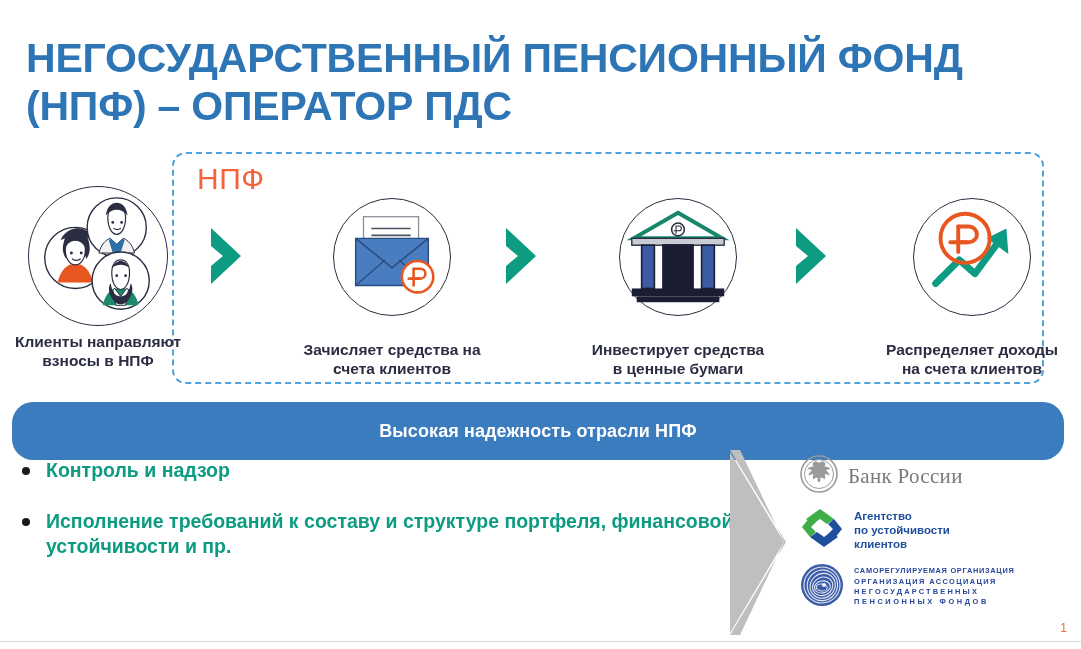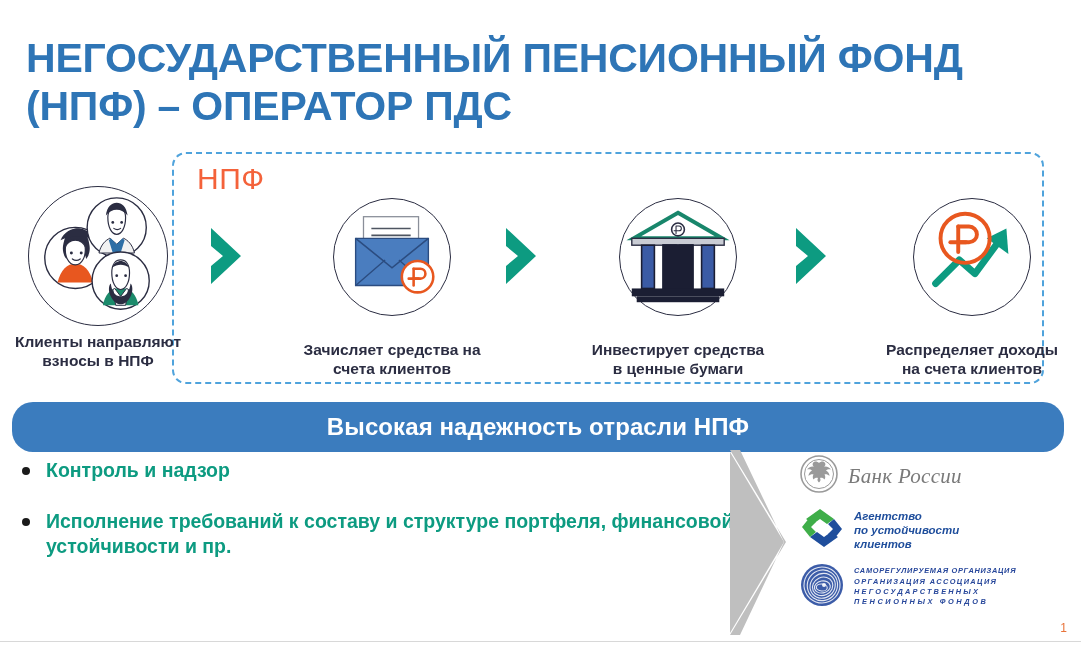--- a/index.html
+++ b/index.html
@@ -51,43 +51,43 @@
   .s4{left:882px;top:18px;}
 
   .chev{position:absolute;width:58px;height:62px;}
   .chev svg{display:block;width:58px;height:62px;}
   .c1{left:205px;top:45px;}
   .c2{left:500px;top:45px;}
   .c3{left:790px;top:45px;}
 
   
   .banner{
-    position:absolute;left:12px;top:402px;width:1052px;height:50px;
+    position:absolute;left:12px;top:402px;width:1052px;height:58px;
     background:#3B7CBE;border-radius:21px;
     display:flex;align-items:center;justify-content:center;
-    color:#ffffff;font-size:24px;font-weight:bold;letter-spacing:0.1px;
+    color:#ffffff;font-size:18px;font-weight:bold;letter-spacing:0.1px;
   }
 
   
   .bullets{position:absolute;left:22px;top:458px;width:720px;}
   .bullet{display:flex;align-items:flex-start;margin-bottom:26px;}
   .bullet .dot{
     width:8px;height:8px;border-radius:50%;background:#1a1a1a;
     margin-top:9px;margin-right:16px;flex:0 0 auto;
   }
   .bullet .btxt{
     font-size:19.5px;line-height:25px;font-weight:bold;color:#0D9B81;
   }
 
   
   .gray-arrow{position:absolute;left:726px;top:450px;width:70px;height:185px;}
 
   
   .logos{position:absolute;left:800px;top:455px;width:270px;}
-  .logo{display:flex;align-items:center;margin-bottom:10px;font-style:italic;}
+  .logo{display:flex;align-items:center;margin-bottom:10px;}
   .logo .mark{flex:0 0 auto;margin-right:10px;}
   .logo-cbr-text{font-family:"Liberation Serif","DejaVu Serif",serif;
     font-size:21px;color:#7A7A7A;letter-spacing:0.3px;}
   .logo-asv-text{font-size:11.5px;line-height:14px;font-weight:bold;color:#1F4E9C;}
   .logo-napf-text{font-size:7.4px;line-height:10.4px;font-weight:bold;color:#27479B;
     letter-spacing:0.5px;white-space:nowrap;}
   .napf-l1{letter-spacing:0.7px;}
   .napf-l2{letter-spacing:1.4px;}
   .napf-l3{letter-spacing:2.2px;}
   .napf-l4{letter-spacing:2.6px;}

